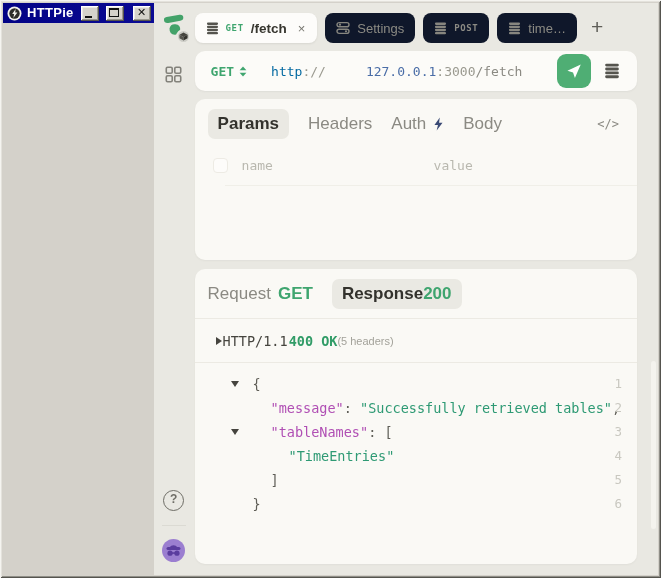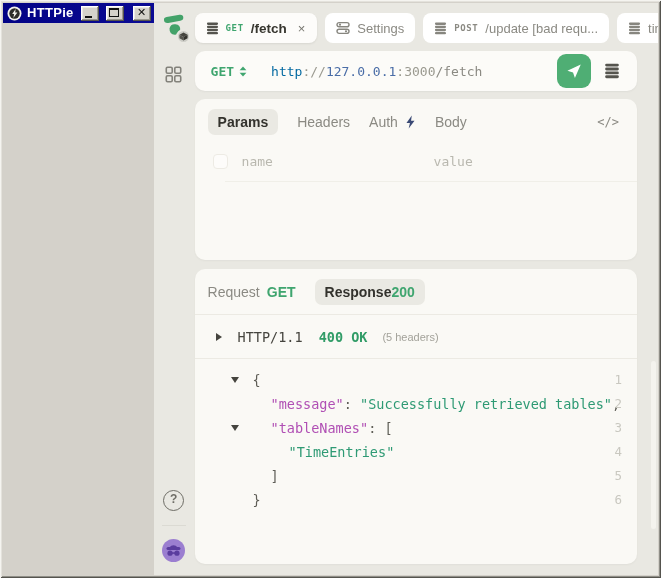--- a/index.html
+++ b/index.html
@@ -48,21 +48,21 @@
   }
   .sidebar-divider { width: 24px; height: 1px; background: #dbdad3; margin: 14px 0 13px; }
   .avatar { width: 23px; height: 23px; }
 
   
   .main { flex: 1; display: flex; flex-direction: column; padding: 7px 21px 11px 1px; min-width: 0; }
 
   
   .tabbar { flex: 0 0 36px; display: flex; align-items: center; gap: 8px; margin-bottom: 5px; }
   .tab {
-    height: 30px; border-radius: 8px; padding: 0 11px; background: #ffffff;
+    height: 30px; border-radius: 8px; padding: 0 11px; background: #0f172a;
     display: flex; align-items: center; gap: 7px; color: #8b8a83; font-size: 13px; white-space: nowrap; cursor: default;
   }
   .tab.active { background: #fdfcfa; box-shadow: 0 1px 2px rgba(70,70,60,.10); color: #37362f; }
   .tab .stack-icon, .tab .sliders-icon { color: #55544e; flex: 0 0 auto; }
   .tab.inactive .stack-icon, .tab.inactive .sliders-icon { color: #87867f; }
   .tab-method { font: 700 9px "DejaVu Sans Mono", monospace; letter-spacing: .6px; }
   .tab-method.get { color: #3fa56f; }
   .tab-method.post { color: #8b8a83; }
   .tab-label-active { font-weight: 700; font-size: 13.5px; }
   .tab-close { color: #77766f; font-size: 13px; margin-left: 3px; padding: 0 1px; }
@@ -74,37 +74,37 @@
   
   .urlbar {
     flex: 0 0 40px; background: #fcfbf8; border-radius: 10px; box-shadow: 0 1px 2px rgba(70,70,60,.06);
     display: flex; align-items: center; padding: 0 10px 0 16px; margin-bottom: 8px;
     font-family: "DejaVu Sans Mono", monospace; font-size: 13px;
   }
   .method-select { display: flex; align-items: center; gap: 5px; color: #3fa56f; font-weight: 700; }
   .url-text { margin-left: 24px; letter-spacing: 0; }
   .u-scheme { color: #0369a1; }
   .u-sep { color: #9a998f; }
-  .u-host { color: #4a6da7; }
+  .u-host { color: #4a6da7; margin-left: 40px; }
   .u-port { color: #9a998f; }
   .u-path { color: #8b8a83; }
   .urlbar-spacer { flex: 1; }
   .send-btn {
     width: 34px; height: 34px; border-radius: 9px; background: #4fae74; border: none;
     display: flex; align-items: center; justify-content: center; flex: 0 0 34px;
   }
   .urlbar .stack-icon { color: #55544e; margin: 0 7px 0 13px; }
 
   
   .panel { background: #faf9f5; border-radius: 10px; box-shadow: 0 1px 2px rgba(70,70,60,.05); }
   .panel.request { flex: 0 0 161px; margin-bottom: 9px; display: flex; flex-direction: column; }
   .panel.response { flex: 1; display: flex; flex-direction: column; min-height: 0; }
 
   .pane-tabs { display: flex; align-items: center; padding: 10px 14px 9px 13px; gap: 19px; }
-  .pane-tab { font-size: 14px; color: #8b8a83; display: flex; align-items: center; gap: 7px; }
+  .pane-tab { font-size: 17px; color: #8b8a83; display: flex; align-items: center; gap: 7px; }
   .pane-tab .pill-inner { display: flex; align-items: center; gap: 0; }
   .pane-tab.active { background: #eae9e3; border-radius: 7px; padding: 5px 10px; color: #33322d; font-weight: 700; }
   .pane-tabs-spacer { flex: 1; }
   .code-toggle { font: 12px "DejaVu Sans Mono", monospace; color: #8b8a83; padding-right: 4px; }
   .txt-green { color: #3fa56f; font-weight: 600; }
   .pane-tab.active .txt-green { font-weight: 700; }
 
   
   .param-row { display: flex; align-items: center; padding: 10px 16px 12px 18px; }
   .param-check {
@@ -115,21 +115,21 @@
     border: none; outline: none; background: transparent;
     font: 13px "DejaVu Sans Mono", monospace; color: #55544e;
   }
   .param-input::placeholder { color: #b9b8af; }
   .param-name { width: 192px; margin-left: 14px; }
   .param-value { flex: 1; }
   .param-divider { height: 1px; background: #f0efe8; margin-left: 30px; }
 
   
   .pane-divider { height: 1px; background: #eceae3; }
-  .status-row { display: flex; align-items: center; padding: 14px 16px 13px 21px; gap: 16px; }
+  .status-row { display: flex; align-items: center; padding: 14px 16px 13px 21px; gap: 1px; }
   .caret-right { width: 0; height: 0; border-left: 6px solid #45443e; border-top: 4.5px solid transparent; border-bottom: 4.5px solid transparent; }
   .status-proto { font: 13.5px "DejaVu Sans Mono", monospace; color: #45443e; }
   .status-code { font: 700 13.5px "DejaVu Sans Mono", monospace; color: #319c67; }
   .status-headers { font-size: 11px; color: #a3a29a; margin-left: -1px; }
 
   
   .code-area { flex: 1; position: relative; padding-top: 9px; font: 13.5px/24px "DejaVu Sans Mono", monospace; overflow: hidden; }
   .code-line { position: relative; height: 24px; display: flex; align-items: center; }
   .caret-col { width: 46px; flex: 0 0 46px; display: flex; justify-content: flex-end; padding-right: 0; }
   .caret-down { width: 0; height: 0; border-top: 6px solid #45443e; border-left: 4.5px solid transparent; border-right: 4.5px solid transparent; margin-right: 2px; }
@@ -229,21 +229,20 @@
         </div>
 
         <div class="tab inactive">
           <svg class="stack-icon" width="13" height="13" viewBox="0 0 14 14">
             <rect x="1" y="0.6" width="12" height="2.5" rx="1.25" fill="currentColor"></rect>
             <rect x="1" y="4" width="12" height="2.5" rx="1.25" fill="currentColor"></rect>
             <rect x="1" y="7.4" width="12" height="2.5" rx="1.25" fill="currentColor"></rect>
             <rect x="1" y="10.8" width="12" height="2.5" rx="1.25" fill="currentColor"></rect>
           </svg>
           <span class="tab-method post">POST</span>
-          <span class="tab-trunc">/update [bad requ...</span>
         </div>
 
         <div class="tab inactive">
           <svg class="stack-icon" width="13" height="13" viewBox="0 0 14 14">
             <rect x="1" y="0.6" width="12" height="2.5" rx="1.25" fill="currentColor"></rect>
             <rect x="1" y="4" width="12" height="2.5" rx="1.25" fill="currentColor"></rect>
             <rect x="1" y="7.4" width="12" height="2.5" rx="1.25" fill="currentColor"></rect>
             <rect x="1" y="10.8" width="12" height="2.5" rx="1.25" fill="currentColor"></rect>
           </svg>
           <span>time…</span>

